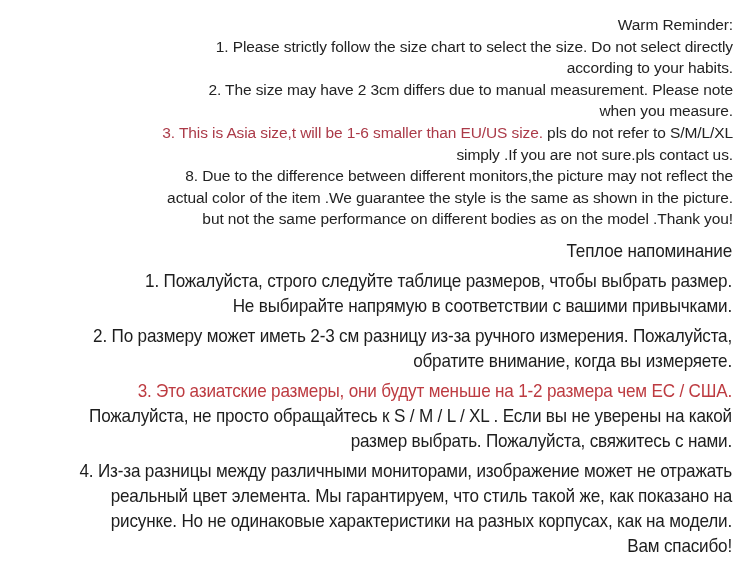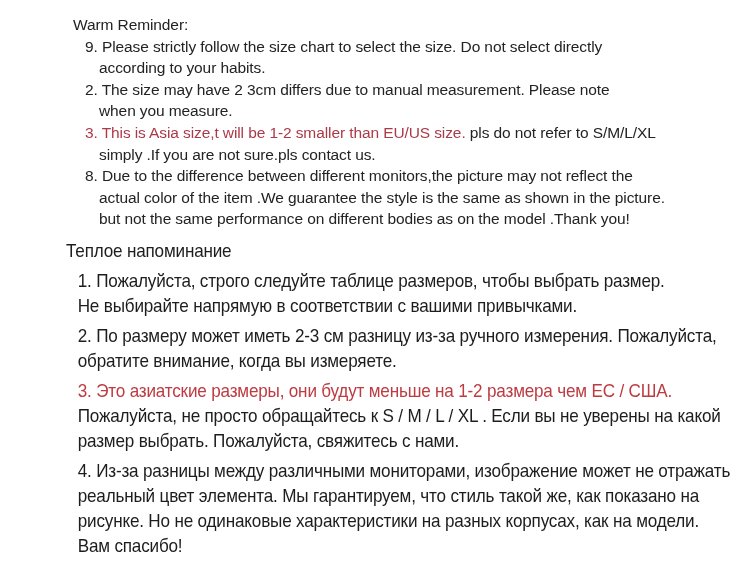--- a/index.html
+++ b/index.html
@@ -7,20 +7,21 @@
     padding: 0;
     background: #ffffff;
   }
   .page {
     position: relative;
     width: 750px;
     height: 565px;
     background: #ffffff;
     overflow: hidden;
     font-family: "Liberation Sans", sans-serif;
+    text-align: right;
   }
 
   
   .en-section {
     position: absolute;
     left: 73px;
     top: 14px;
     width: 660px;
     font-size: 15.5px;
     line-height: 21.6px;
@@ -73,25 +74,25 @@
   }
 </style>
 </head>
 <body>
 
 <div class="page">
 
   <section class="en-section">
     <div class="en-title">Warm Reminder:</div>
     <div class="en-items">
-      <div class="en-item">9. Please strictly follow the size chart to select the size. Do not select directly
+      <div class="en-item">1. Please strictly follow the size chart to select the size. Do not select directly
 according to your habits.</div>
       <div class="en-item">2. The size may have 2 3cm differs due to manual measurement. Please note
 when you measure.</div>
-      <div class="en-item"><span class="en-red">3. This is Asia size,t will be 1-2 smaller than EU/US size.</span><span> pls do not refer to S/M/L/XL
+      <div class="en-item"><span class="en-red">3. This is Asia size,t will be 1-6 smaller than EU/US size.</span><span> pls do not refer to S/M/L/XL
 simply .If you are not sure.pls contact us.</span></div>
       <div class="en-item">8. Due to the difference between different monitors,the picture may not reflect the
 actual color of the item .We guarantee the style is the same as shown in the picture.
 but not the same performance on different bodies as on the model .Thank you!</div>
     </div>
   </section>
 
   <section class="ru-section">
     <div class="ru-title">Теплое напоминание</div>
     <div class="ru-items">

